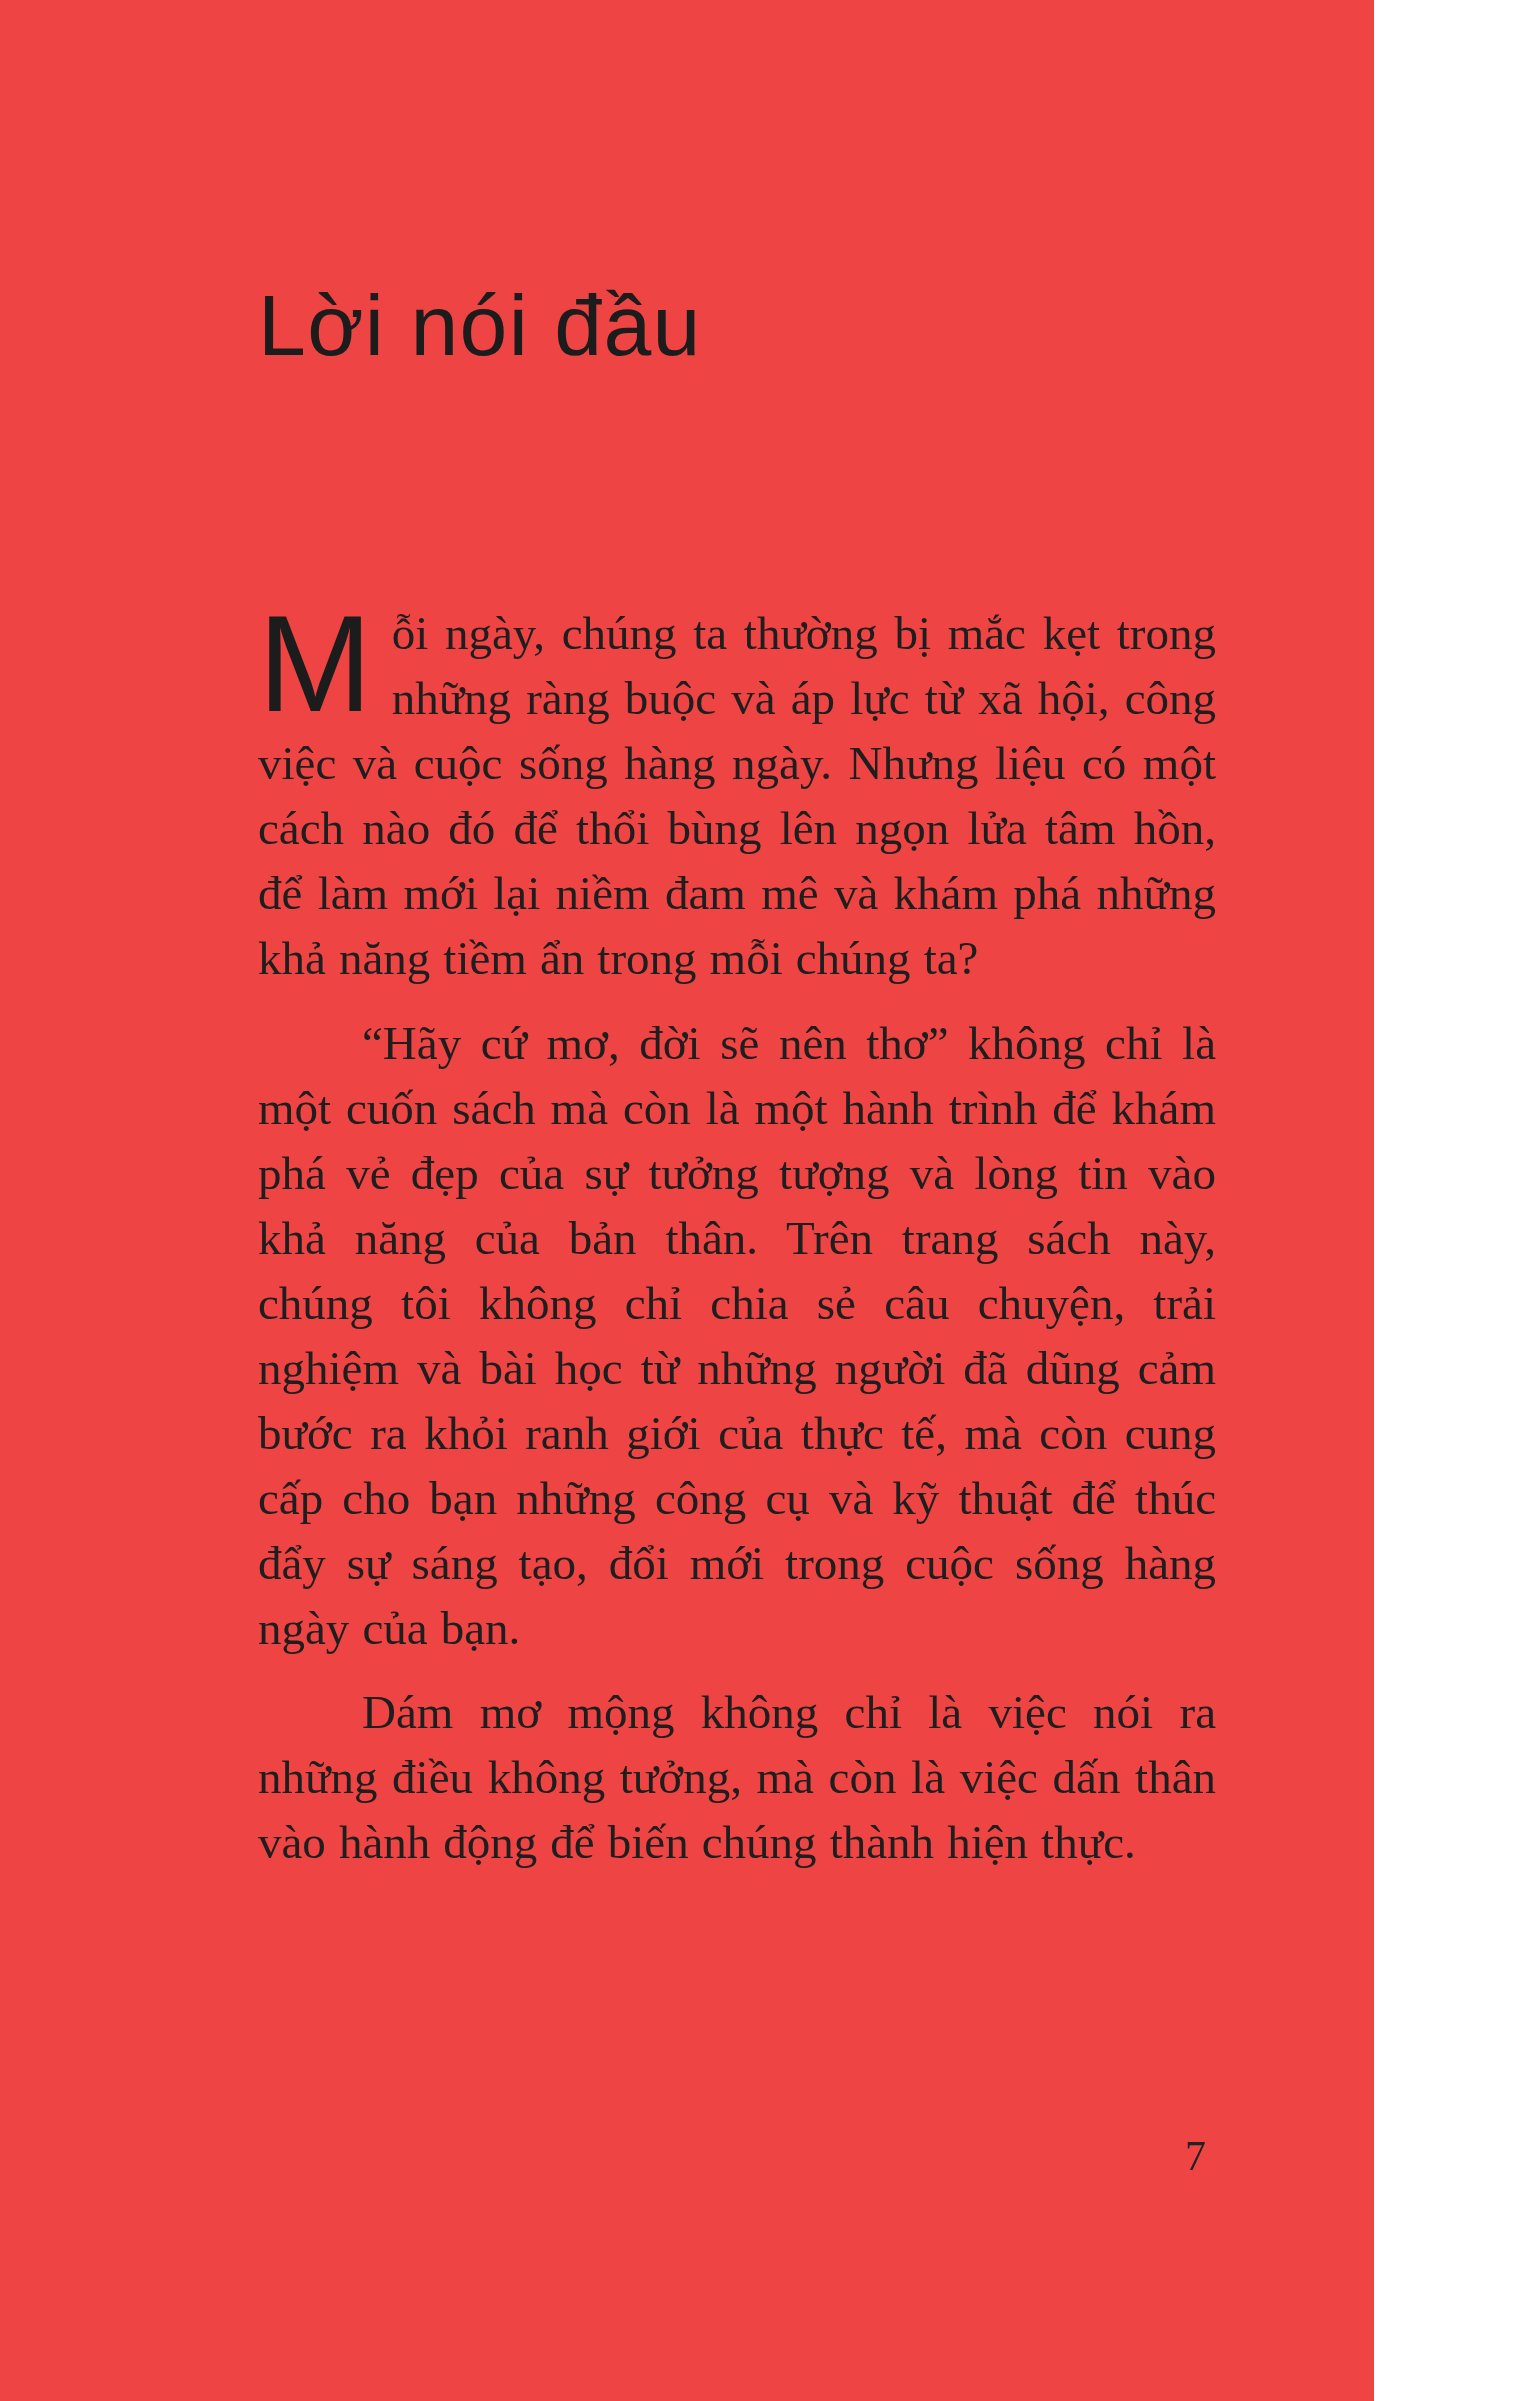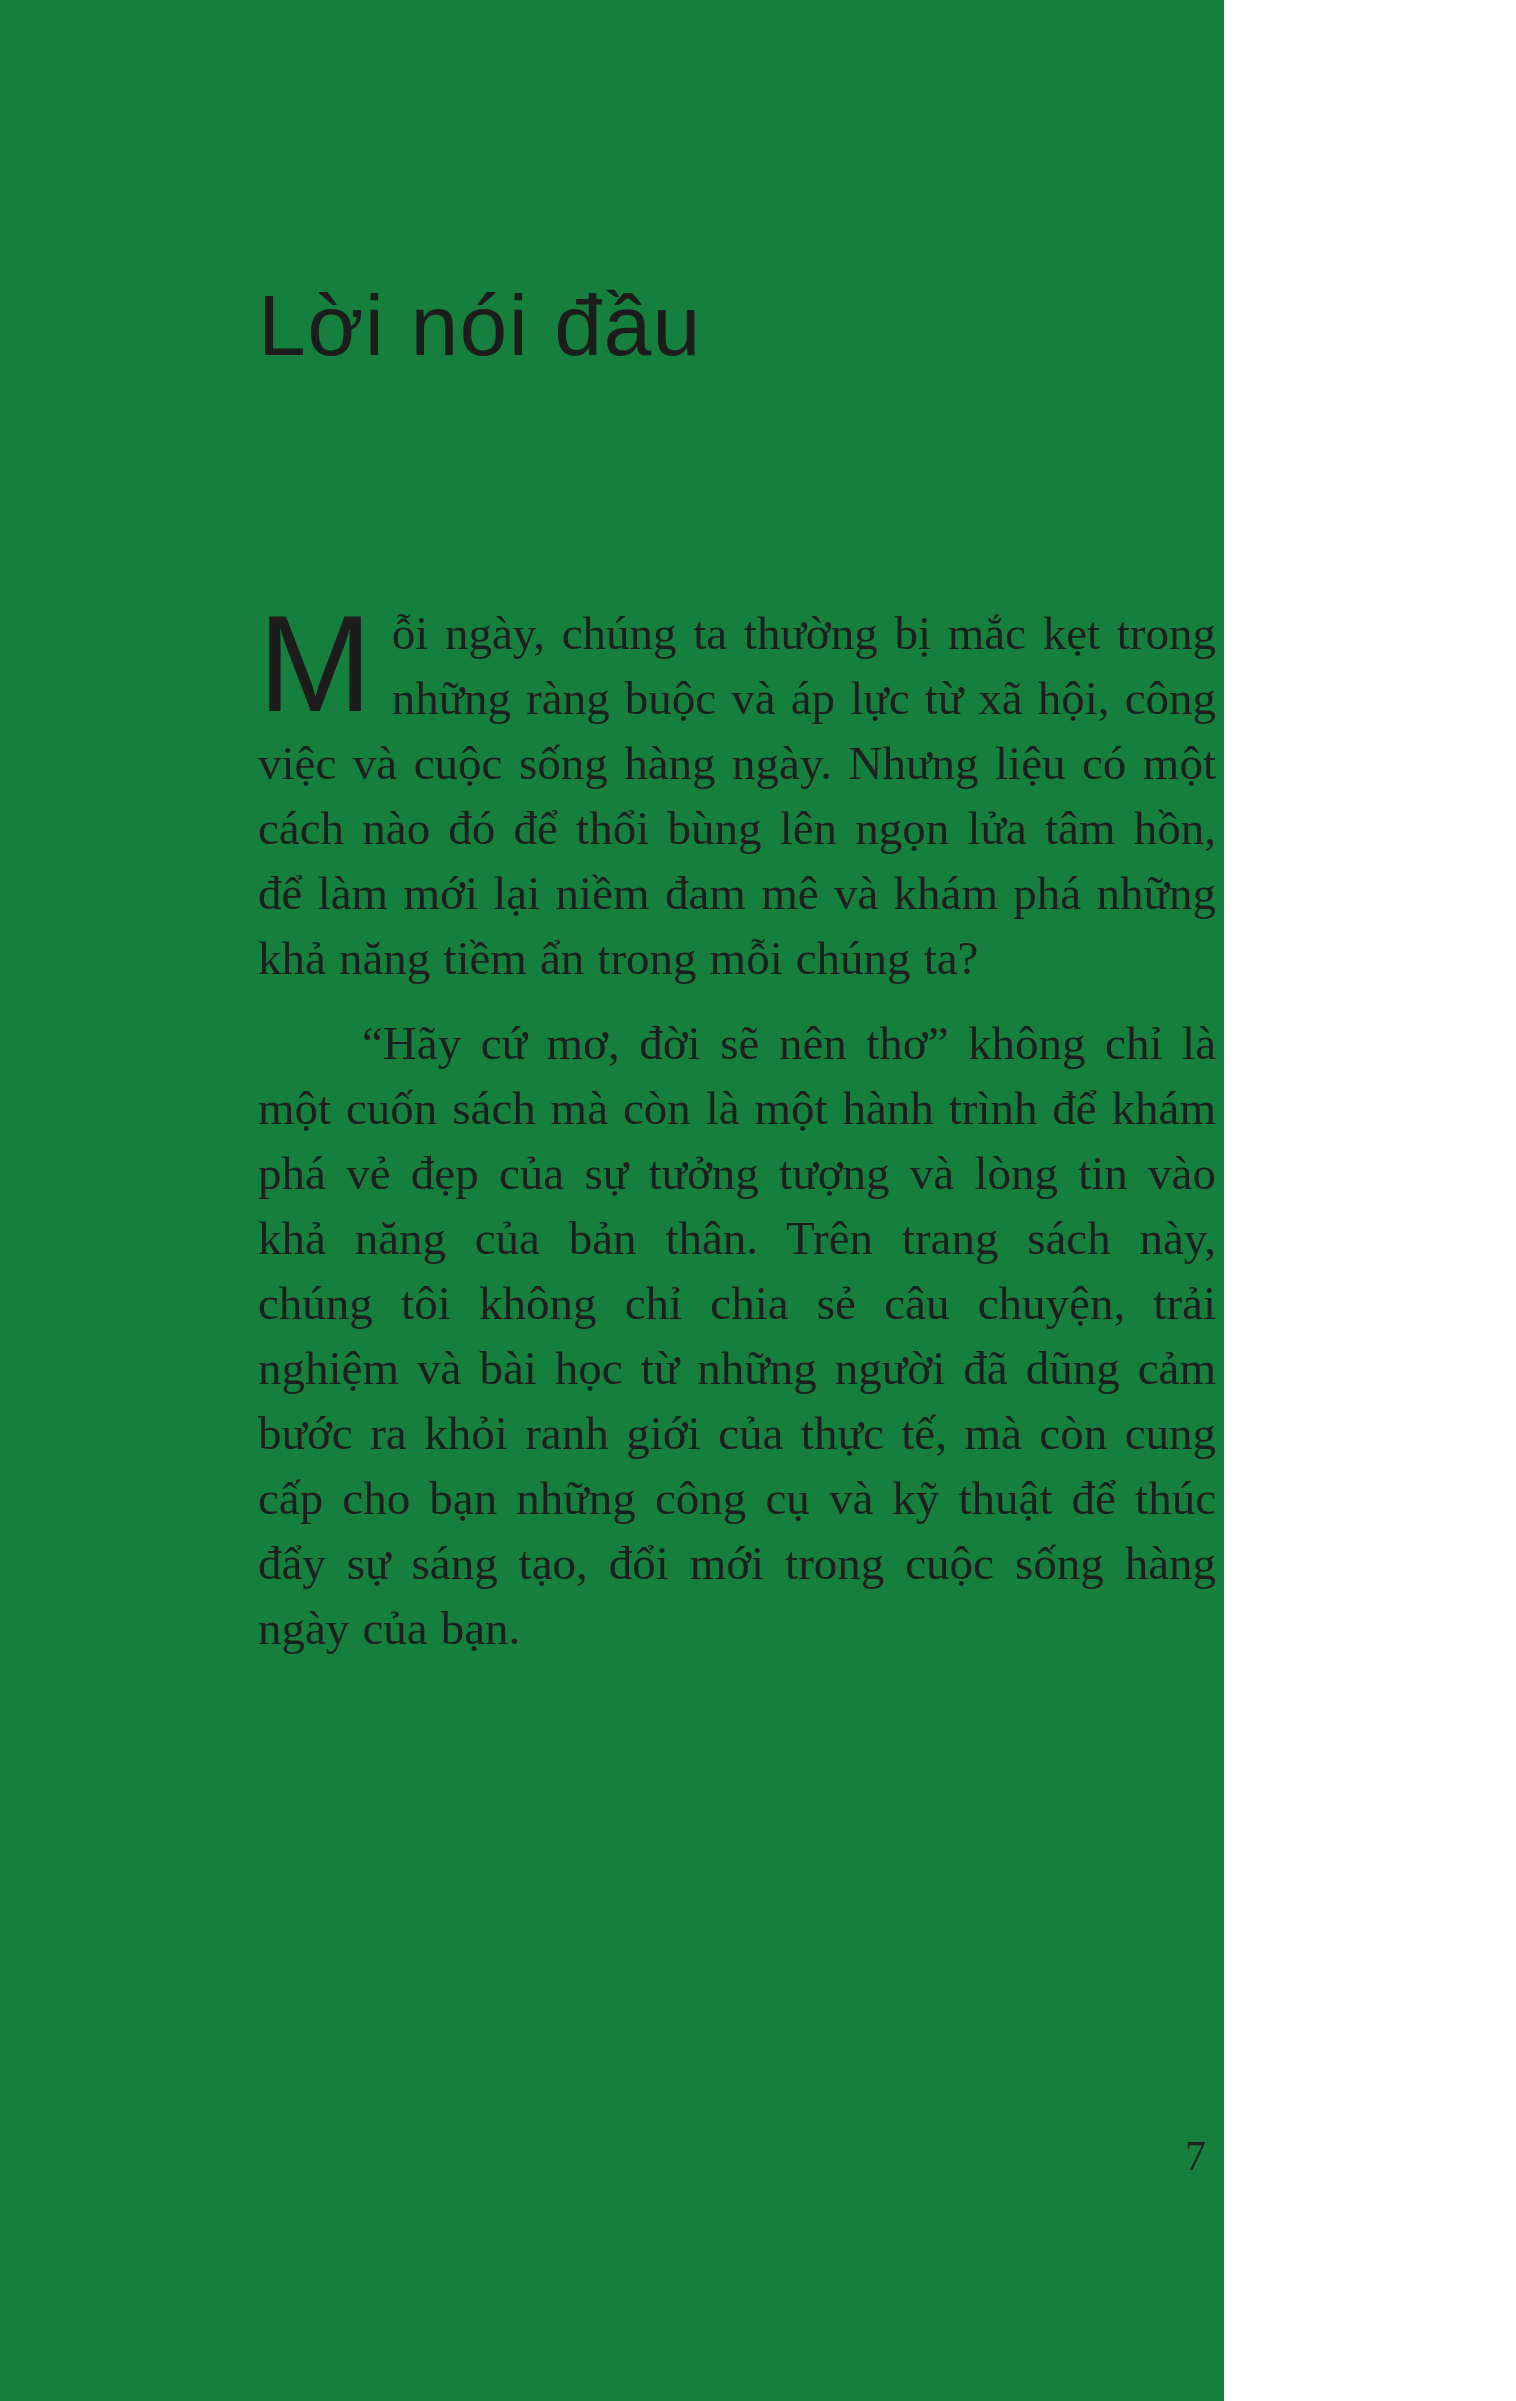--- a/index.html
+++ b/index.html
@@ -8,23 +8,23 @@
   }
   body {
     width: 1517px;
     height: 2401px;
     background: #ffffff;
     font-family: "Liberation Serif", serif;
     color: #1e1e1e;
   }
   .page {
     position: relative;
-    width: 1224px;
+    width: 1374px;
     height: 2401px;
-    background: #15803d;
+    background: #ef4444;
     overflow: hidden;
   }
   .title {
     position: absolute;
     left: 258px;
     top: 278px;
     margin: 0;
     font-family: "Liberation Sans", sans-serif;
     font-weight: 300;
     font-size: 86px;
@@ -74,19 +74,20 @@
 <div class="page">
 
   <h1 class="title">Lời nói đầu</h1>
 
   <div class="body-text">
 
     <p class="para"><span class="dropcap">M</span><span>ỗi ngày, chúng ta thường bị mắc kẹt trong những ràng buộc và áp lực từ xã hội, công việc và cuộc sống hàng ngày. Nhưng liệu có một cách nào đó để thổi bùng lên ngọn lửa tâm hồn, để làm mới lại niềm đam mê và khám phá những khả năng tiềm ẩn trong mỗi chúng ta?</span></p>
 
     <p class="para indent">“Hãy cứ mơ, đời sẽ nên thơ” không chỉ là một cuốn sách mà còn là một hành trình để khám phá vẻ đẹp của sự tưởng tượng và lòng tin vào khả năng của bản thân. Trên trang sách này, chúng tôi không chỉ chia sẻ câu chuyện, trải nghiệm và bài học từ những người đã dũng cảm bước ra khỏi ranh giới của thực tế, mà còn cung cấp cho bạn những công cụ và kỹ thuật để thúc đẩy sự sáng tạo, đổi mới trong cuộc sống hàng ngày của bạn.</p>
 
+    <p class="para indent">Dám mơ mộng không chỉ là việc nói ra những điều không tưởng, mà còn là việc dấn thân vào hành động để biến chúng thành hiện thực.</p>
 
   </div>
 
   <div class="page-number">7</div>
 
 </div>
 
 
 </body></html>

